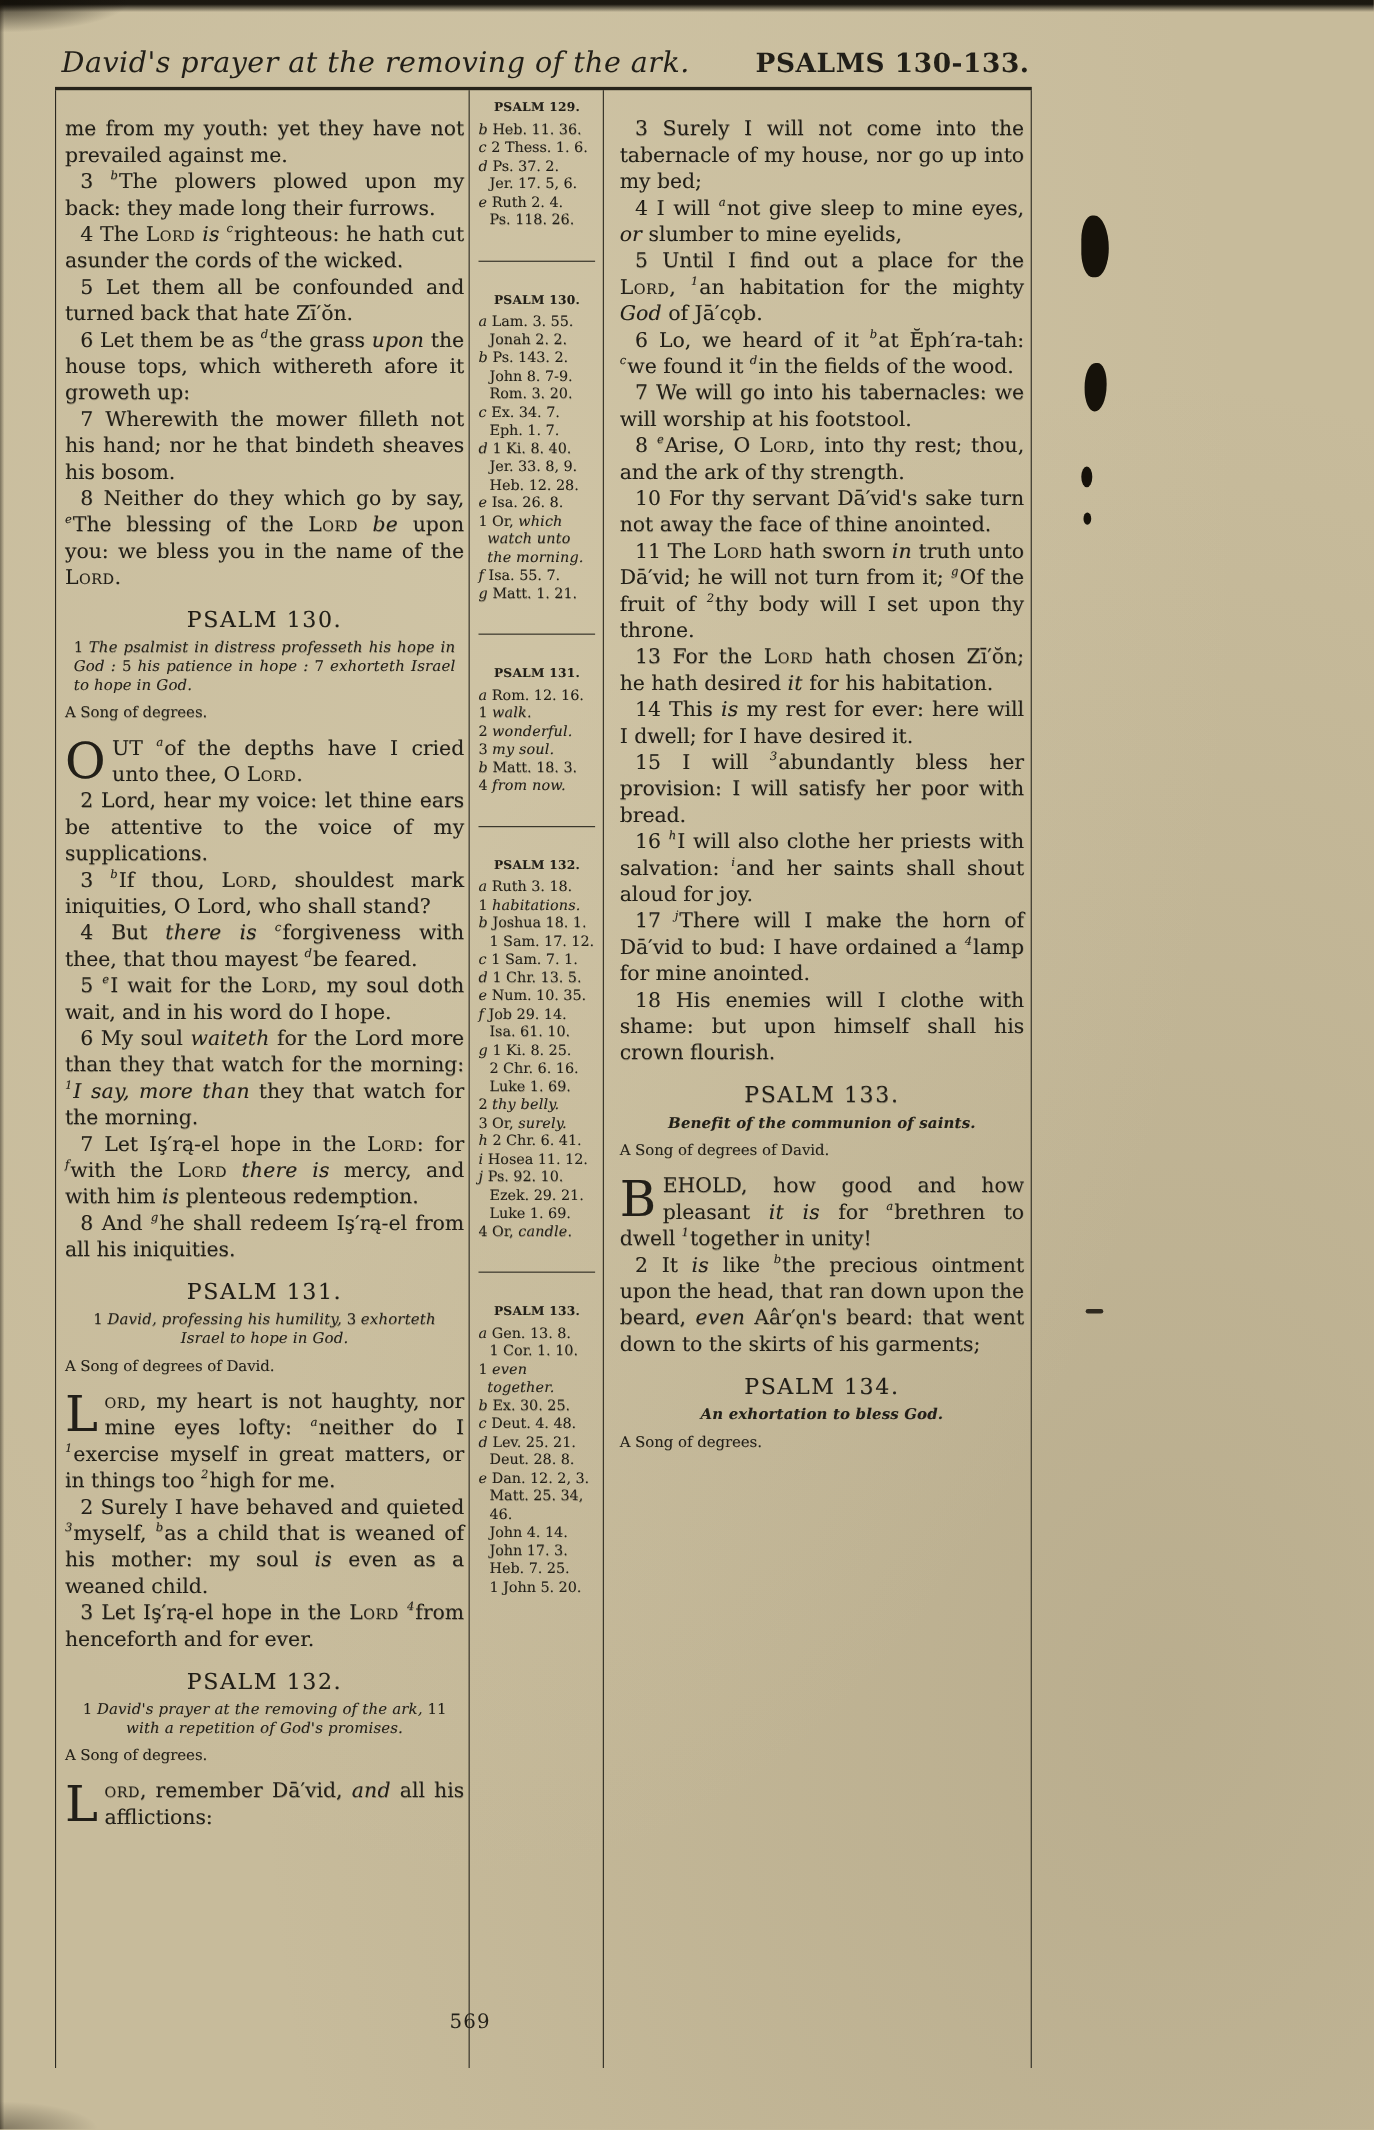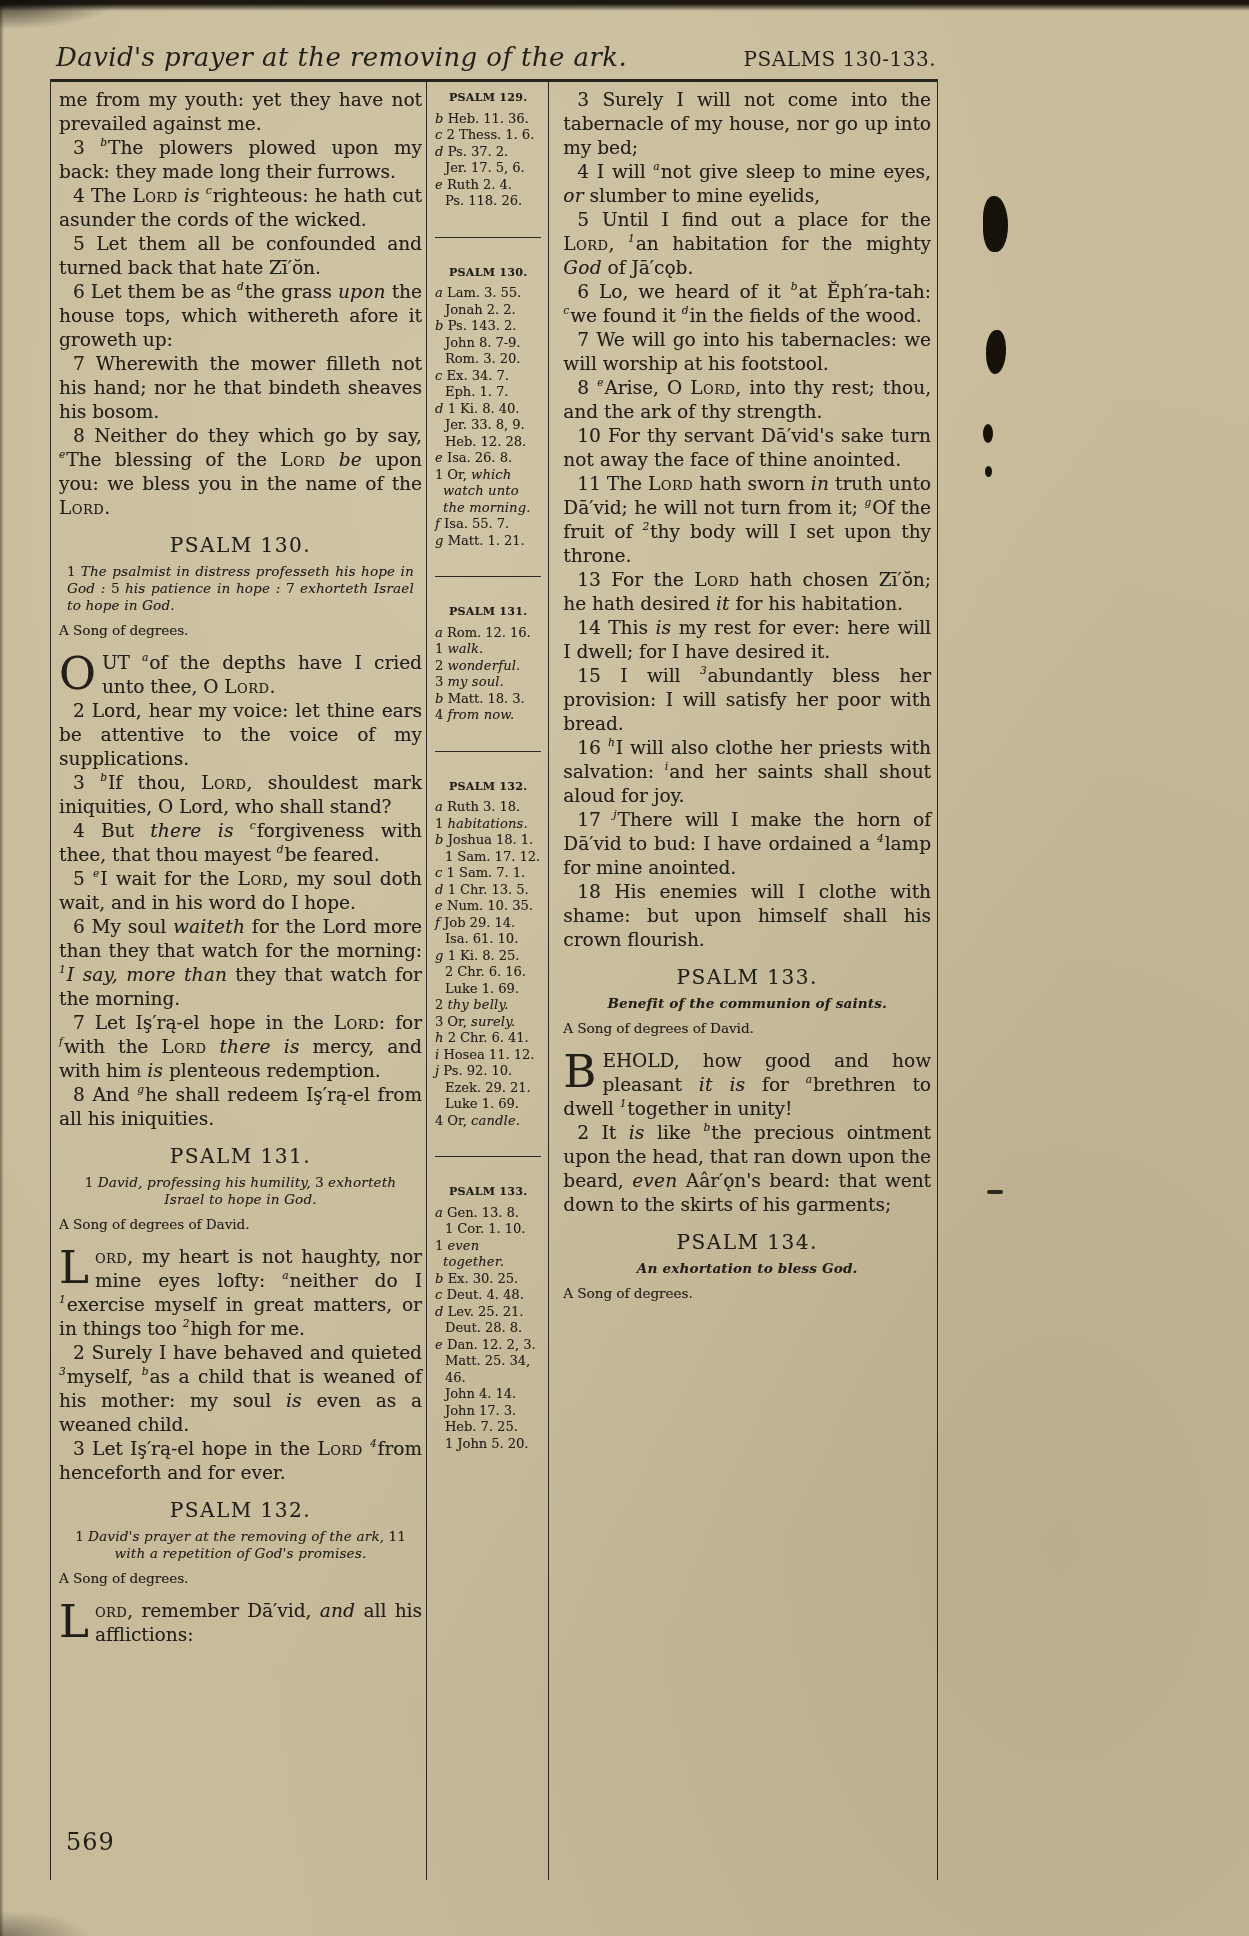--- a/index.html
+++ b/index.html
@@ -35,31 +35,31 @@
   .blot-1 { left: 983px; top: 196px; width: 25px; height: 56px; border-radius: 46% 62% 55% 48%; }
   .blot-2 { left: 986px; top: 330px; width: 20px; height: 44px; border-radius: 55% 45% 60% 50%; }
   .blot-3 { left: 983px; top: 424px; width: 10px; height: 19px; border-radius: 50%; }
   .blot-4 { left: 985px; top: 466px; width: 7px; height: 11px; border-radius: 50%; }
   .blot-5 { left: 987px; top: 1190px; width: 16px; height: 4px; border-radius: 2px; opacity: .85; }
 
   .page-content { position: absolute; left: 50px; top: 38px; width: 888px; }
 
   .page-header { display: flex; justify-content: space-between; align-items: baseline; padding: 4px 2px 0 6px; }
   .running-head { font-style: italic; font-size: 26px; letter-spacing: 0.4px; }
-  .page-title { font-weight: normal; font-size: 20px; letter-spacing: 0.5px; }
+  .page-title { font-weight: bold; font-size: 24px; letter-spacing: 0.5px; }
 
   .header-rule { border-top: 3px solid #26231a; margin-top: 7px; }
 
   .columns {
     display: flex; align-items: stretch;
     border-left: 1.5px solid #2b2820; border-right: 1.5px solid #2b2820;
     min-height: 1798px;
     text-shadow: 0.3px 0.3px 0.5px rgba(40,34,22,0.35);
   }
-  .col-text { width: 396px; box-sizing: border-box; padding: 6px 4px 0 8px; font-size: 18.5px; line-height: 24px; }
+  .col-text { width: 396px; box-sizing: border-box; padding: 24px 4px 0 8px; font-size: 18.5px; line-height: 24px; }
   .col-right { width: 409px; padding-left: 14px; padding-right: 6px; }
   .col-refs {
     width: 129.5px; box-sizing: border-box;
     border-left: 1.5px solid #2b2820; border-right: 1.5px solid #2b2820;
     padding: 8px 7px 0 8px;
     font-size: 13px; line-height: 16.5px;
   }
 
   .para { text-align: justify; }
   .para.verse { text-indent: 14px; }
@@ -75,21 +75,21 @@
   .argument.bold i { font-weight: bold; }
   .song { font-size: 13.5px; text-align: left; margin: 4px 0 9px; }
   .dropcap { float: left; font-size: 45px; line-height: 40px; padding: 3px 6px 0 0; }
 
   .ref-heading { text-align: center; font-weight: bold; font-size: 11px; margin-bottom: 4px; letter-spacing: 0.3px; }
   .ref-group { margin-bottom: 2px; }
   .ref-line { padding-left: 8px; text-indent: -8px; }
   .ref-line.contline { padding-left: 10px; text-indent: 0; }
   .ref-divider { border-top: 1.2px solid #2b2820; margin: 27px 0; }
 
-  .page-number { position: absolute; left: 50px; top: 1828px; width: 396px; text-align: left; font-size: 24px; letter-spacing: 1px; padding-left: 16px; }
+  .page-number { position: absolute; left: 50px; top: 1828px; width: 396px; text-align: right; font-size: 18px; letter-spacing: 1px; }
 </style>
 </head>
 <body>
 
 <div class="scan-top"></div>
 <div class="scan-topleft"></div>
 <div class="scan-left"></div>
 <div class="scan-bottomleft"></div>
 <div class="ink-blot blot-1"></div>
 <div class="ink-blot blot-2"></div>

